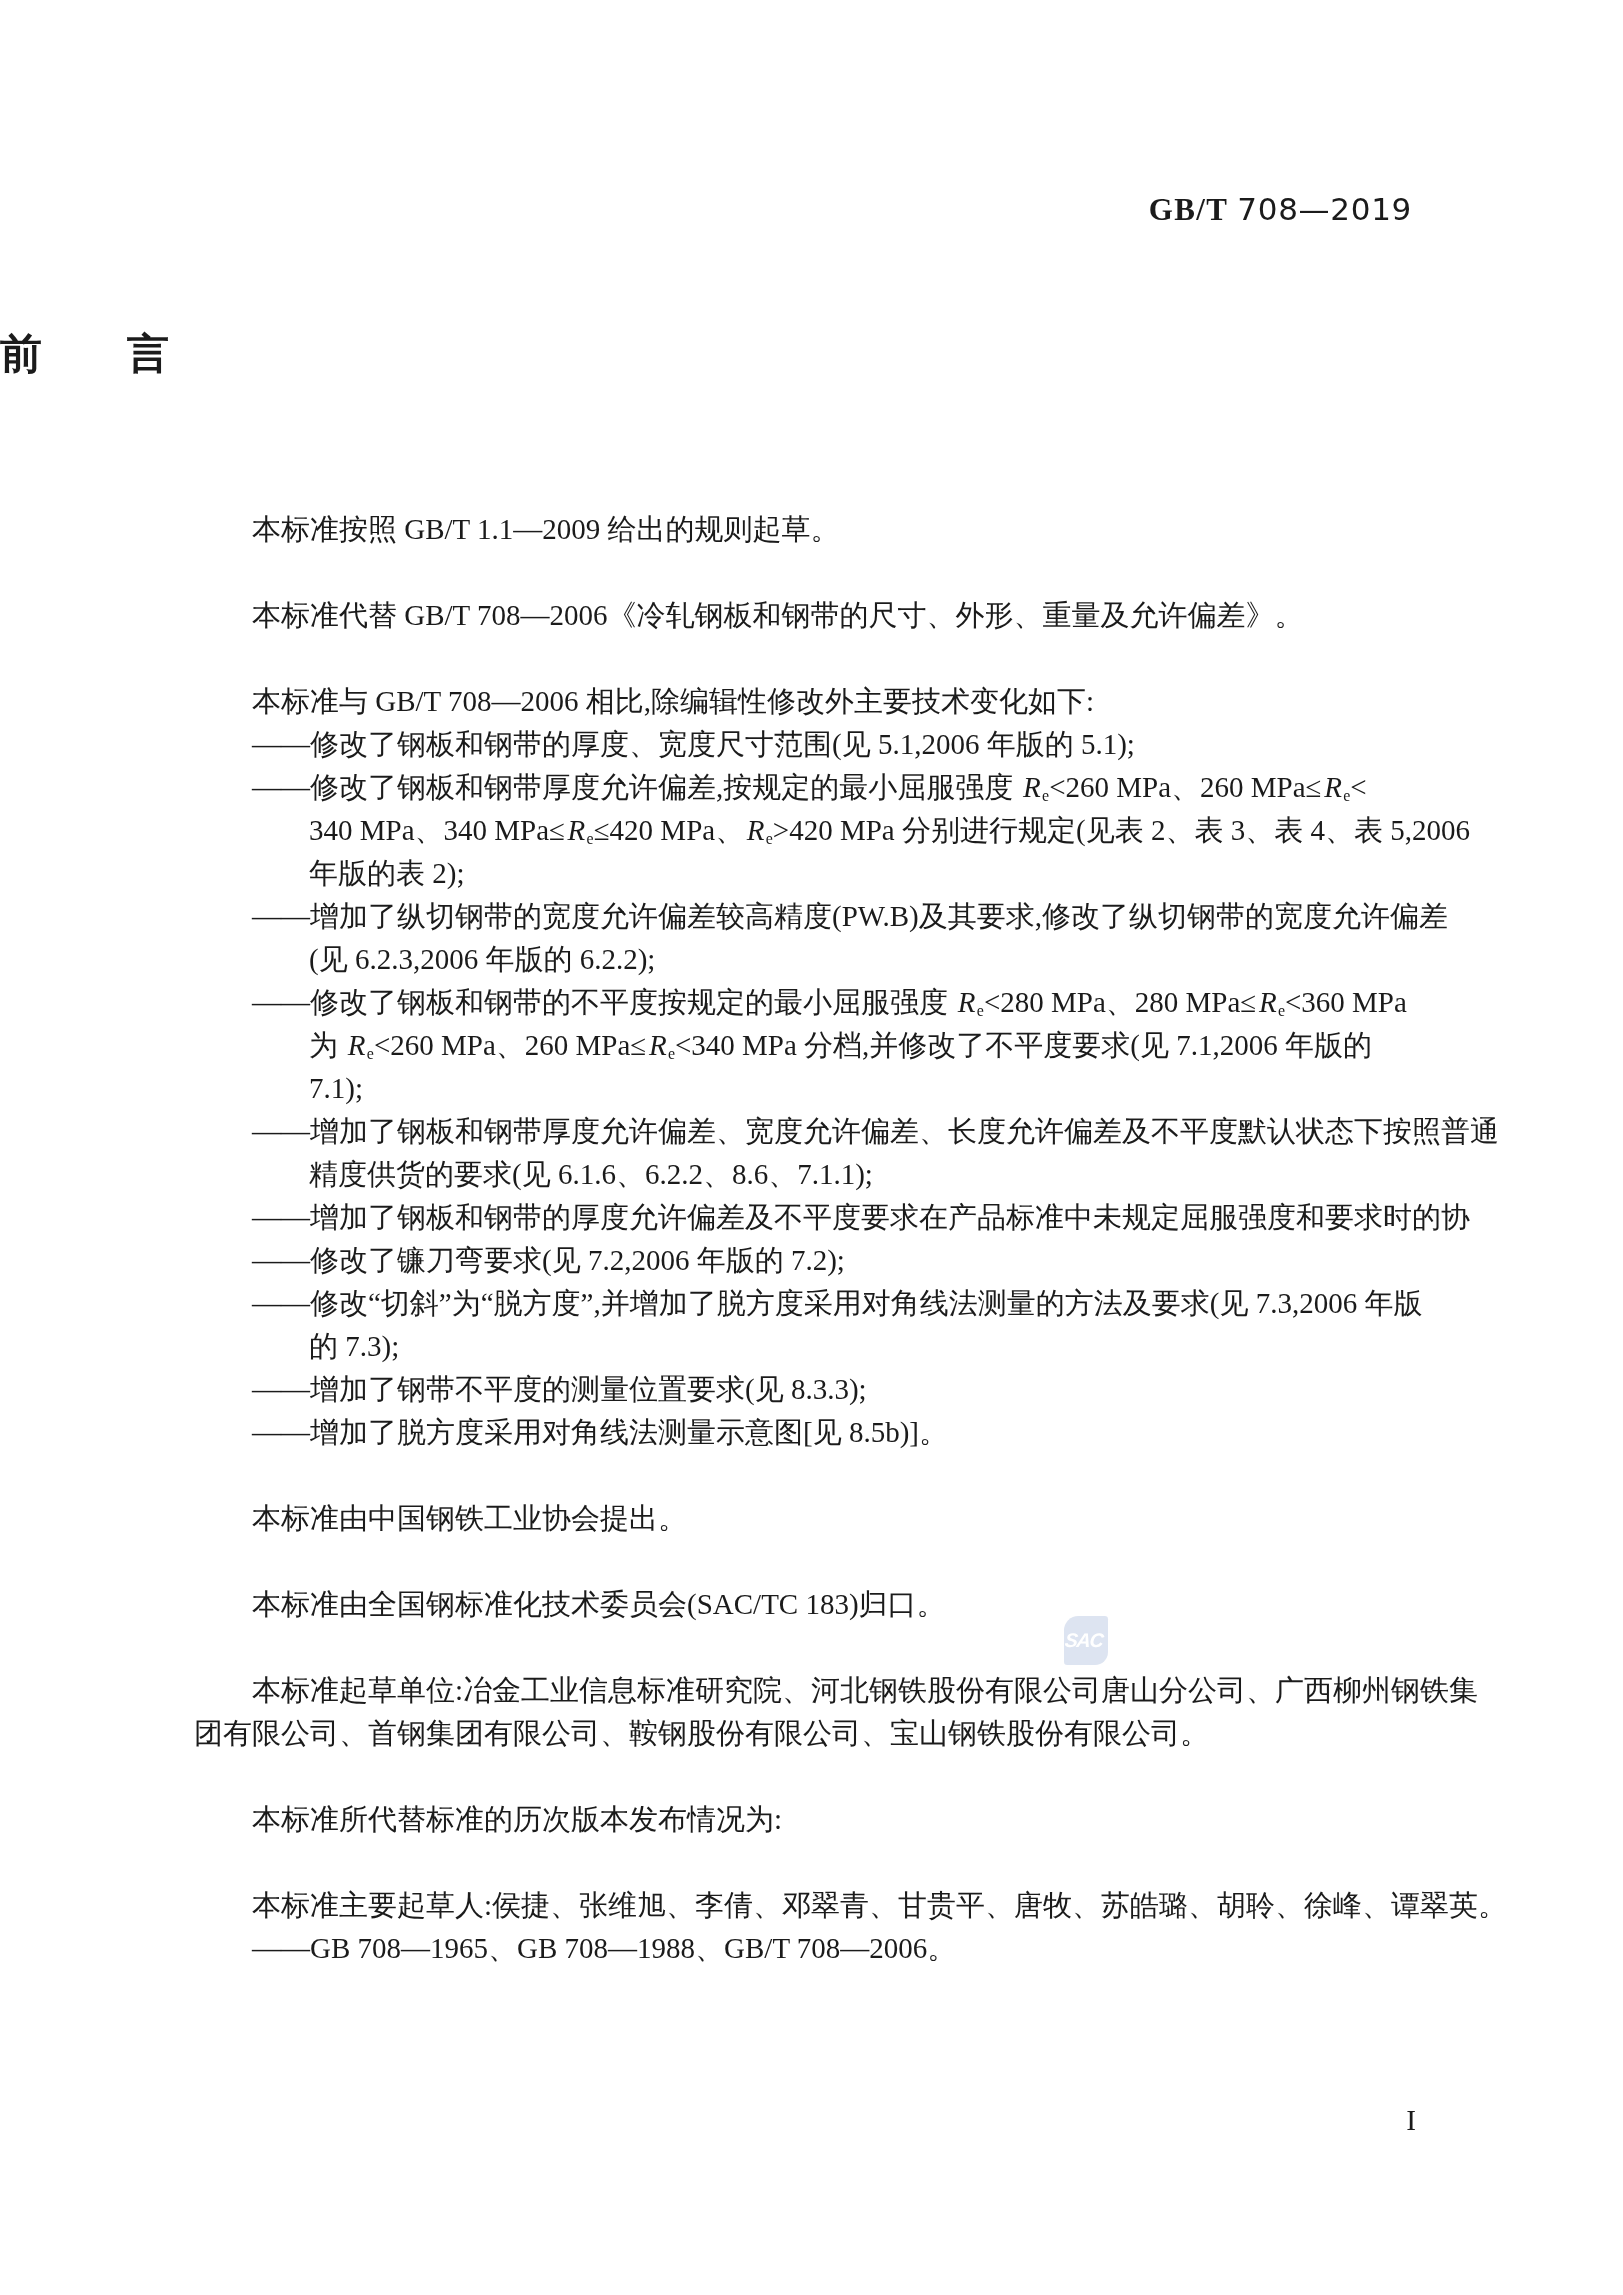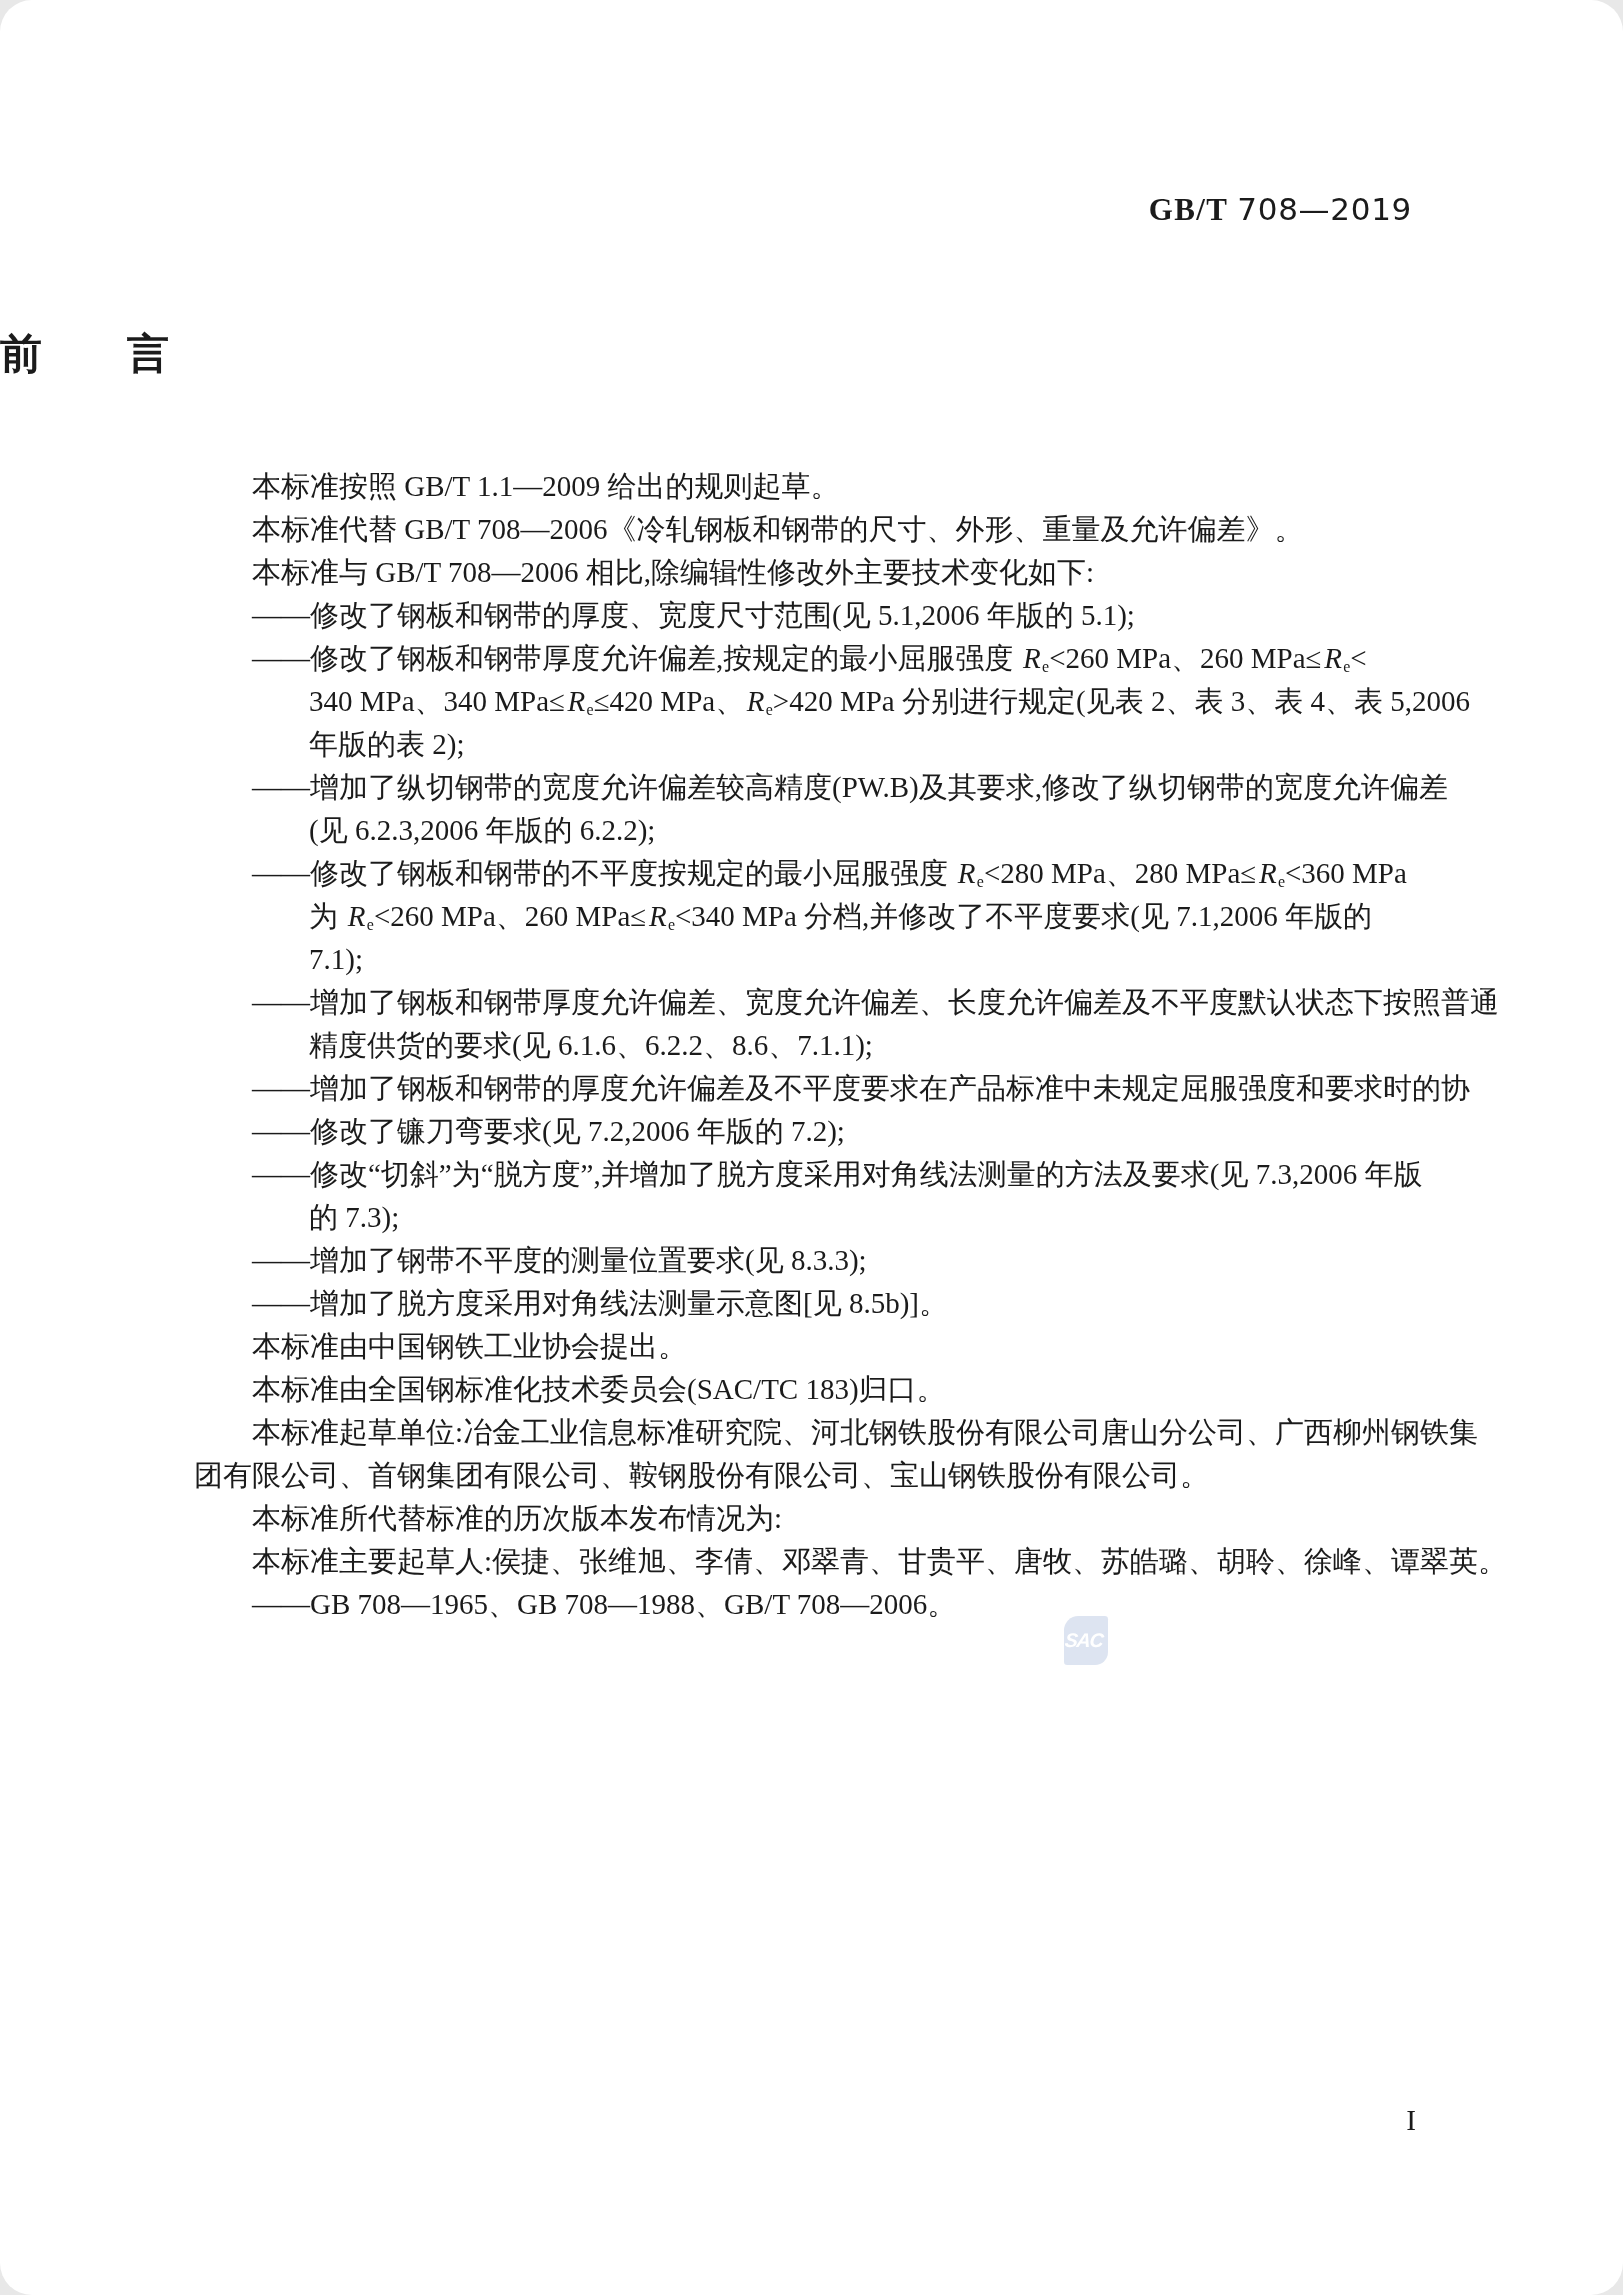--- a/index.html
+++ b/index.html
@@ -3,21 +3,20 @@
 <meta charset="utf-8">
 <style>
   html,body{margin:0;padding:0;background:#e8e8e8;}
   .page{
     position:relative;
     width:1623px;height:2295px;
     background:#ffffff;
     overflow:hidden;
     font-family:"Liberation Serif","DejaVu Serif",serif;
     color:#1b1b1b;
-    border-radius:32px;
   }
   
   .std-code{
     position:absolute;top:194px;right:211px;
     font-size:31px;line-height:31px;white-space:nowrap;
   }
   .std-code .prefix{
     font-family:"Liberation Serif","DejaVu Serif",serif;
     font-weight:bold;letter-spacing:1.3px;
   }
@@ -33,21 +32,21 @@
     font-weight:bold;font-size:42px;line-height:44px;
     letter-spacing:0;
   }
   .fore-title .tgap{display:inline-block;width:85px;}
   
   .body-block{
     position:absolute;left:194px;top:465px;width:1238px;
     font-size:29px;line-height:43px;
   }
   .line{white-space:nowrap;}
-  .line.para{padding-left:58px;}      
+  .line.para{padding-left:58px;margin-top:43px;}      
   .line.paracont{padding-left:0;}     
   .line.dash{padding-left:58px;}      
   .line.cont{padding-left:115px;}     
   .re-sym{
     font-style:italic;
     font-family:"Liberation Serif","DejaVu Serif",serif;
     padding:0 1.3px 0 2.6px;
   }
   .body-block sub{
     font-size:0.55em;font-style:normal;line-height:0;

